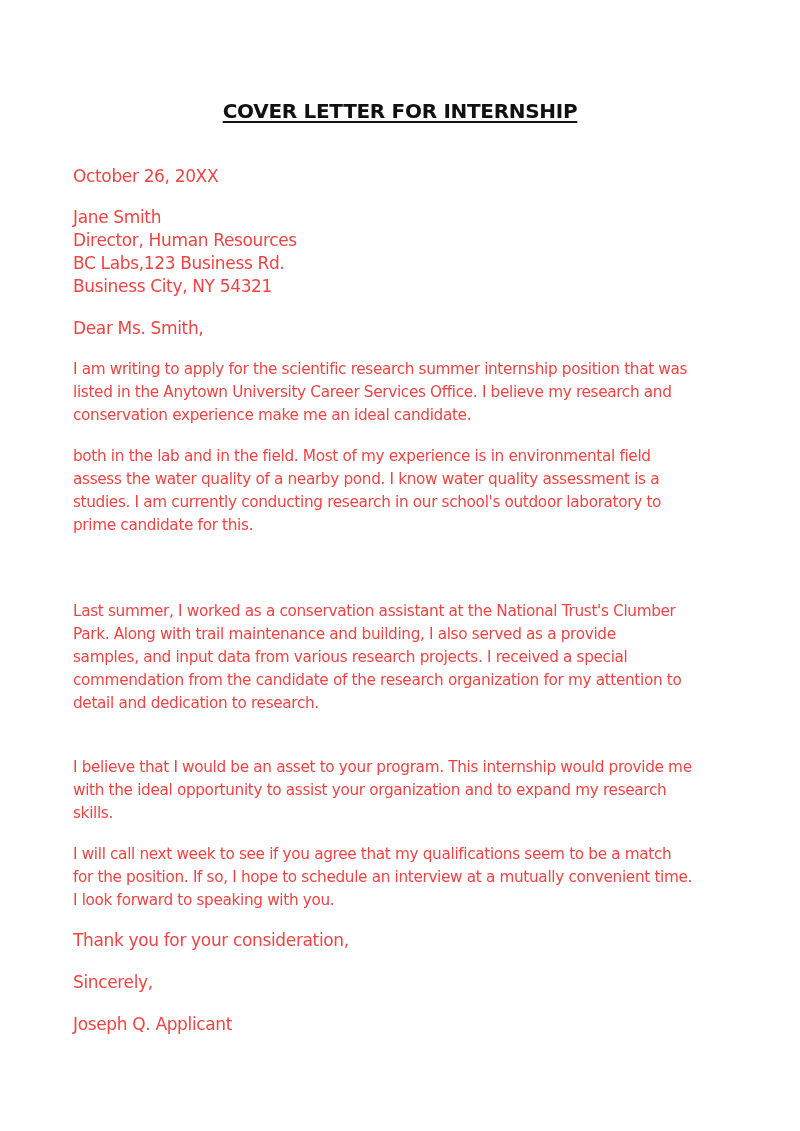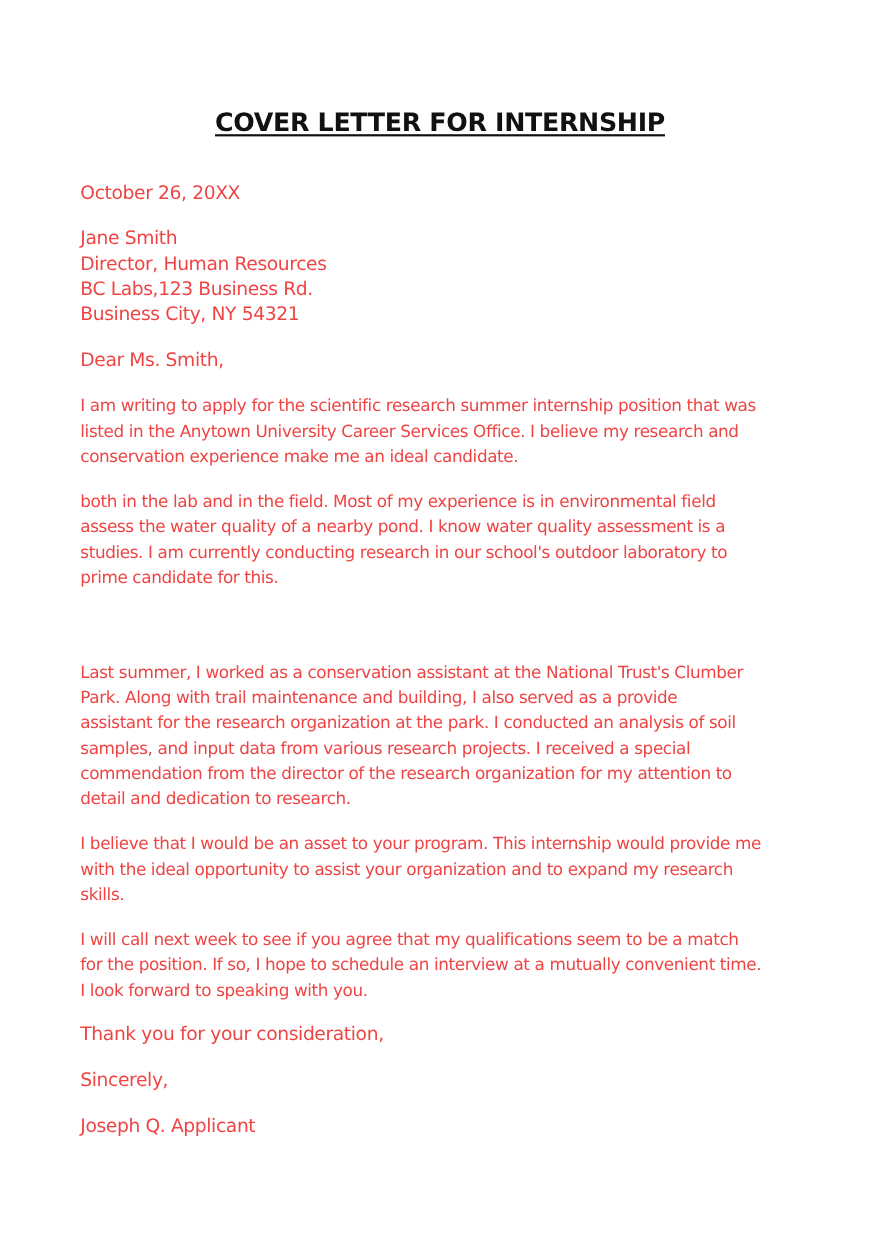--- a/index.html
+++ b/index.html
@@ -24,21 +24,21 @@
       background: #fff;
     }
     .title {
       position: absolute;
       left: 0;
       top: 99px;
       width: 800px;
       text-align: center;
       font-family: "DejaVu Sans", sans-serif;
       font-weight: bold;
-      font-size: 23px;
+      font-size: 20px;
       letter-spacing: -0.3px;
       text-decoration: underline;
       text-decoration-thickness: 2px;
       text-underline-offset: 3px;
       color: #111;
     }
     .line {
       position: absolute;
       left: 73px;
       font-size: 17px;
@@ -85,23 +85,22 @@
   <div class="para" style="top:445px">
     <span>both in the lab and in the field. Most of my experience is in environmental field</span>
     <span>assess the water quality of a nearby pond. I know water quality assessment is a</span>
     <span>studies. I am currently conducting research in our school's outdoor laboratory to</span>
     <span>prime candidate for this.</span>
   </div>
 
   <div class="para" style="top:600px">
     <span>Last summer, I worked as a conservation assistant at the National Trust's Clumber</span>
     <span>Park. Along with trail maintenance and building, I also served as a provide</span>
-    <span>assistant for the research organization at the park. I conducted an analysis of soil</span>
     <span>samples, and input data from various research projects. I received a special</span>
-    <span>commendation from the director of the research organization for my attention to</span>
+    <span>commendation from the candidate of the research organization for my attention to</span>
     <span>detail and dedication to research.</span>
   </div>
 
   <div class="para" style="top:756px">
     <span>I believe that I would be an asset to your program. This internship would provide me</span>
     <span>with the ideal opportunity to assist your organization and to expand my research</span>
     <span>skills.</span>
   </div>
 
   <div class="para" style="top:843px">

